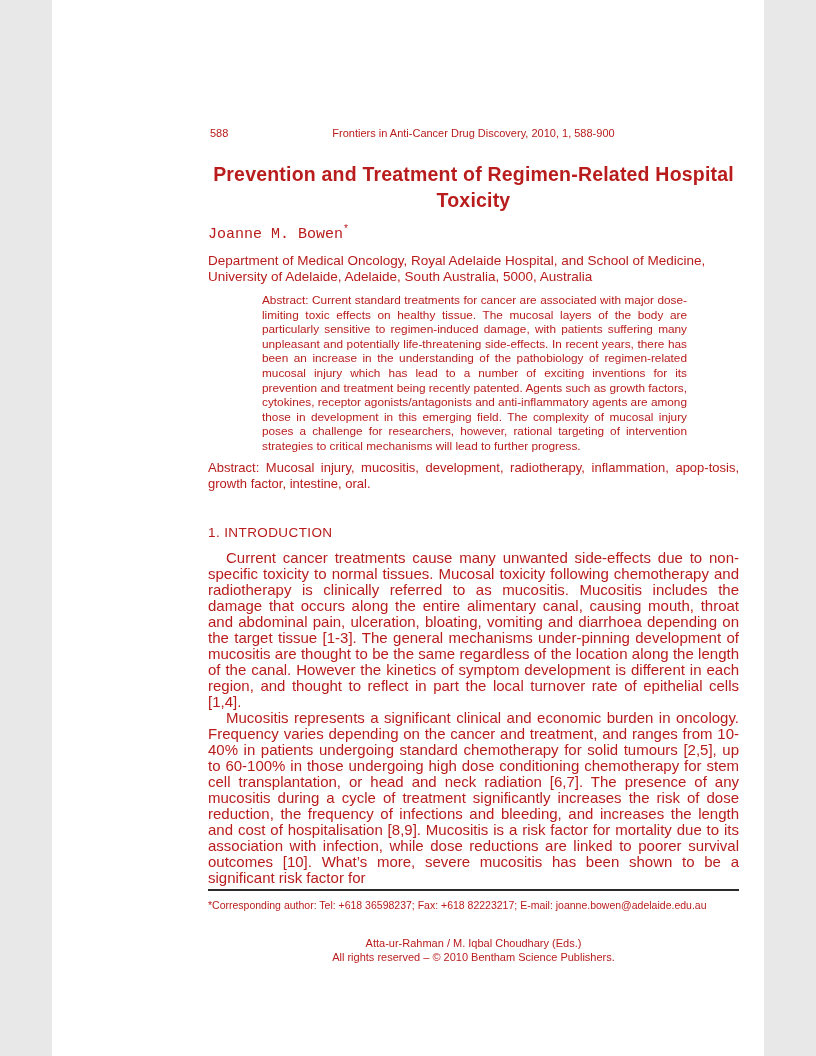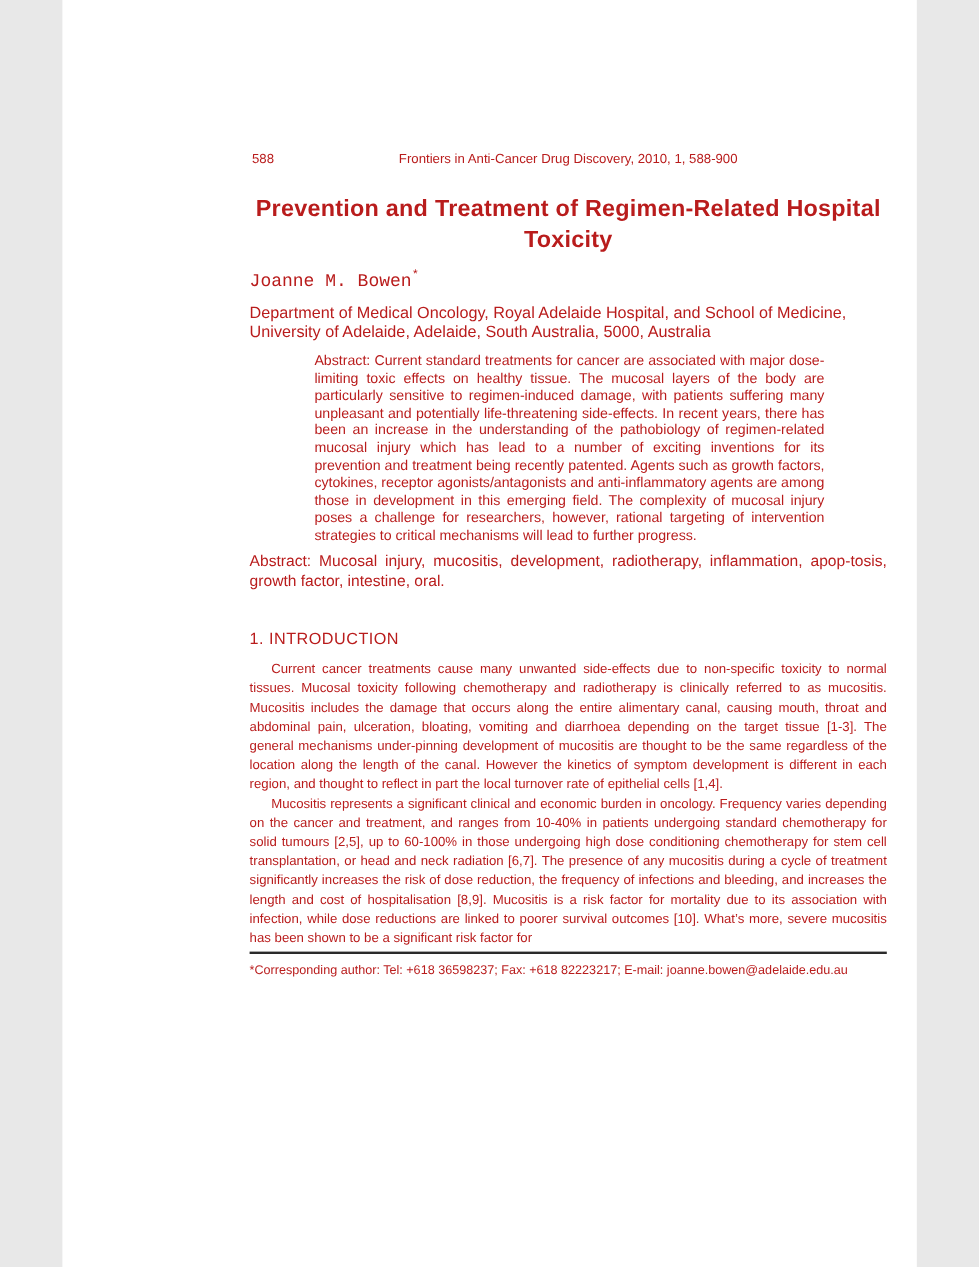--- a/index.html
+++ b/index.html
@@ -54,21 +54,21 @@
     font-size:13px;line-height:16px;
     text-align:justify;
   }
   .section-heading{
     margin-top:33px;
     font-size:13.5px;line-height:16px;
     letter-spacing:.4px;
   }
   .body-para{
     margin:0;
-    font-size:11px;line-height:16px;
+    font-size:15px;line-height:16px;
     text-align:justify;
     text-indent:18px;
   }
   .body-para.first{margin-top:9px;}
   .footnote-rule{
     margin-top:3px;
     border:none;
     border-top:2px solid #2a2a2a;
     width:100%;
   }
@@ -111,15 +111,19 @@
 
     <div class="section-heading">1. INTRODUCTION</div>
 
     <p class="body-para first">Current cancer treatments cause many unwanted side-effects due to non-specific toxicity to normal tissues. Mucosal toxicity following chemotherapy and radiotherapy is clinically referred to as mucositis. Mucositis includes the damage that occurs along the entire alimentary canal, causing mouth, throat and abdominal pain, ulceration, bloating, vomiting and diarrhoea depending on the target tissue [1-3]. The general mechanisms under-pinning development of mucositis are thought to be the same regardless of the location along the length of the canal. However the kinetics of symptom development is different in each region, and thought to reflect in part the local turnover rate of epithelial cells [1,4].</p>
     <p class="body-para">Mucositis represents a significant clinical and economic burden in oncology. Frequency varies depending on the cancer and treatment, and ranges from 10-40% in patients undergoing standard chemotherapy for solid tumours [2,5], up to 60-100% in those undergoing high dose conditioning chemotherapy for stem cell transplantation, or head and neck radiation [6,7]. The presence of any mucositis during a cycle of treatment significantly increases the risk of dose reduction, the frequency of infections and bleeding, and increases the length and cost of hospitalisation [8,9]. Mucositis is a risk factor for mortality due to its association with infection, while dose reductions are linked to poorer survival outcomes [10]. What’s more, severe mucositis has been shown to be a significant risk factor for</p>
 
     <hr class="footnote-rule">
 
     <div class="footnote">*Corresponding author: Tel: +618 36598237; Fax: +618 82223217; E-mail: joanne.bowen@adelaide.edu.au</div>
 
+    <div class="book-footer">
+      <div>Atta-ur-Rahman / M. Iqbal Choudhary (Eds.)</div>
+      <div>All rights reserved – © 2010 Bentham Science Publishers.</div>
+    </div>
 
   </div>
 </div>
 
 </body></html>

